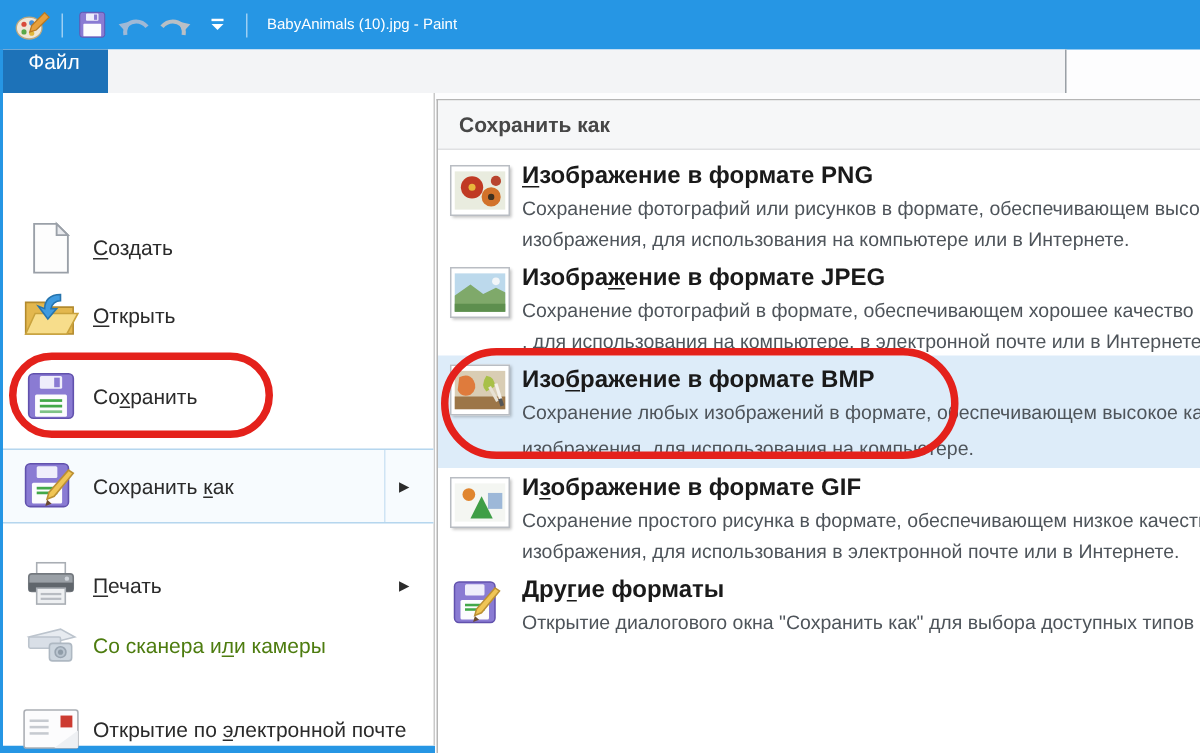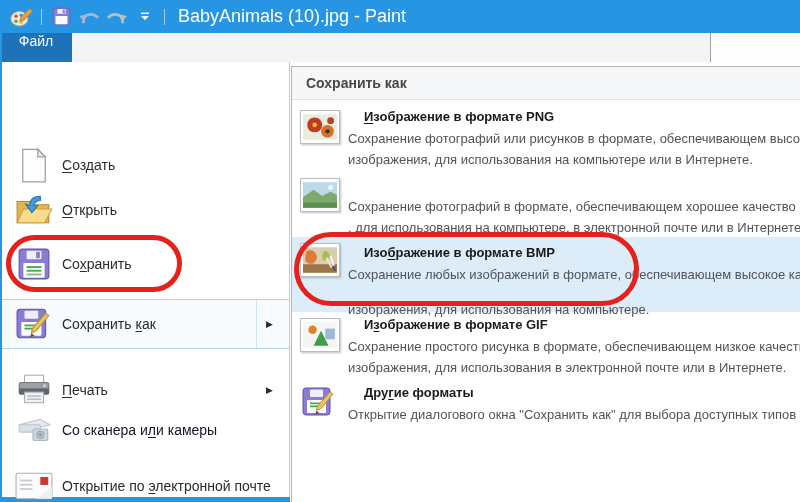--- a/index.html
+++ b/index.html
@@ -10,21 +10,21 @@
     -webkit-font-smoothing:antialiased;
   }
   
   .titlebar{
     position:absolute; left:0; top:0; width:800px; height:33px;
     background:#2696e4; display:flex; align-items:center; padding-left:8px;
   }
   .qbtn{ display:flex; align-items:center; justify-content:center;
     width:26px; height:26px; margin:0 1px; cursor:default; }
   .qsep{ width:1px; height:16px; background:rgba(255,255,255,.55); margin:0 5px; }
-  .wtitle{ color:#fff; font-size:18px; margin-left:8px; white-space:nowrap; }
+  .wtitle{ color:#fff; font-size:10px; margin-left:8px; white-space:nowrap; }
   
   .ribbonrow{
     position:absolute; left:2px; top:33px; width:709px; height:29px;
     background:#f3f4f6; border-right:1px solid #9aa0a6;
   }
   .filetab{
     position:absolute; left:0; top:33px; width:72px; height:40px;
     background:#1d72b8; color:#fff; font-size:14px;
     display:flex; align-items:flex-start; justify-content:center; cursor:default;
   }
@@ -35,21 +35,21 @@
   .menupanel{
     position:absolute; left:2px; top:62px; width:288px; height:435px;
     background:#fff; border-right:1px solid #c9c9c9;
   }
   .mi{ position:absolute; left:0; width:287px; height:48px;
     display:flex; align-items:center; cursor:default; }
   .mic{ position:absolute; left:12px; width:40px; display:flex; justify-content:center; }
   .mic svg{ display:block; }
   .mil{ position:absolute; left:60px; font-size:14px; white-space:nowrap; }
   .mil .u{ text-decoration:underline; text-underline-offset:2px; }
-  .mi.disabled .mil{ color:#0f172a; }
+  .mi.disabled .mil{ color:#4d7c0f; }
   .arr{ position:absolute; right:16px; font-size:9px; color:#2b2b2b; }
   .saveas-row{
     top:237px; height:50px; background:#f7fbfe;
     border-top:1px solid #b5d6ee; border-bottom:1px solid #b5d6ee;
   }
   .saveas-row .vsep{ position:absolute; left:254px; top:0; width:1px; height:100%; background:#cfe4f4; }
   
   .subpanel{
     position:absolute; left:291px; top:66px; width:520px; height:436px;
     background:#fff; border-top:1px solid #b5b5b5; border-left:1px solid #b5b5b5;
@@ -62,21 +62,21 @@
   }
   .si{ position:absolute; left:0; width:520px; cursor:default; }
   .si.hl{ background:#ddecf9; }
   .sthumb{
     position:absolute; left:8px; top:6px; width:40px; height:34px;
     background:#fff; border:1px solid #b9bdc3; box-shadow:1px 1px 2px rgba(0,0,0,.25);
     padding:2px;
   }
   .sthumb svg{ display:block; width:100%; height:100%; }
   .sic{ position:absolute; left:10px; top:4px; }
-  .stitle{ position:absolute; left:72px; top:5px; font-size:13px; font-weight:bold;
+  .stitle{ position:absolute; left:56px; top:5px; font-size:16px; font-weight:bold;
     color:#1a1a1a; white-space:nowrap; }
   .stitle .u{ text-decoration:underline; text-underline-offset:2px; }
   .sdesc{ position:absolute; left:56px; font-size:13px; color:#4e545a; white-space:nowrap; }
   .d1{ top:27px; } .d2{ top:48px; }
   
   .oval{ position:absolute; border:5px solid #e4211b; border-radius:30px;
     pointer-events:none; }
   .oval1{ left:6px; top:235px; width:176px; height:57px; }
   .oval2{ left:294px; top:232px; width:345px; height:74px; border-radius:38px; }
 </style>
@@ -255,39 +255,40 @@
 
   <div class="si" style="top:105px;height:65px">
     <span class="sthumb">
       <svg viewBox="0 0 32 24">
         <rect width="32" height="24" fill="#bcd9ec"></rect>
         <path d="M0 14 L10 7 L18 13 L26 9 L32 12 V24 H0 z" fill="#7fa96a"></path>
         <path d="M0 19 h32 v5 h-32 z" fill="#5d8f4e"></path>
         <circle cx="26" cy="5" r="2.4" fill="#f2f6f9"></circle>
       </svg>
     </span>
+    <span class="stitle"><span>Изобра</span><span class="u">ж</span><span>ение в формате JPEG</span></span>
     <span class="sdesc d1">Сохранение фотографий в формате, обеспечивающем хорошее качество изображения</span>
     <span class="sdesc d2">, для использования на компьютере, в электронной почте или в Интернете.</span>
   </div>
 
   <div class="si hl" style="top:170px;height:75px">
     <span class="sthumb">
       <svg viewBox="0 0 32 24">
         <rect width="32" height="24" fill="#d9cdb4"></rect>
         <path d="M0 16 h32 v8 h-32 z" fill="#9c7648"></path>
         <path d="M3 4 q6 -3 9 2 t-2 9 q-6 2 -8 -3 z" fill="#df7b3c"></path>
         <path d="M20 3 q6 1 5 7 l-5 3 q-4 -4 0 -10 z" fill="#a8c048"></path>
         <path d="M26 8 l3 10" stroke="#f4f1ea" stroke-width="2" fill="none"></path>
         <path d="M22 10 l5 9" stroke="#e8e2d4" stroke-width="2" fill="none"></path>
         <path d="M28.5 17.5 l1.5 4.5" stroke="#555555" stroke-width="2.4" fill="none"></path>
       </svg>
     </span>
     <span class="stitle" style="top:8px"><span>Изо</span><span class="u">б</span><span>ражение в формате BMP</span></span>
     <span class="sdesc" style="top:30px">Сохранение любых изображений в формате, обеспечивающем высокое качество</span>
-    <span class="sdesc" style="top:65px">изображения, для использования на компьютере.</span>
+    <span class="sdesc" style="top:54px">изображения, для использования на компьютере.</span>
   </div>
 
   <div class="si" style="top:245px;height:68px">
     <span class="sthumb">
       <svg viewBox="0 0 32 24">
         <rect width="32" height="24" fill="#f4f6f2"></rect>
         <circle cx="9" cy="7" r="4" fill="#e0852f"></circle>
         <path d="M10 22 L17 8 L24 22 z" fill="#3f9e46"></path>
         <rect x="21" y="6" width="9" height="10" fill="#9db8d8"></rect>
       </svg>

